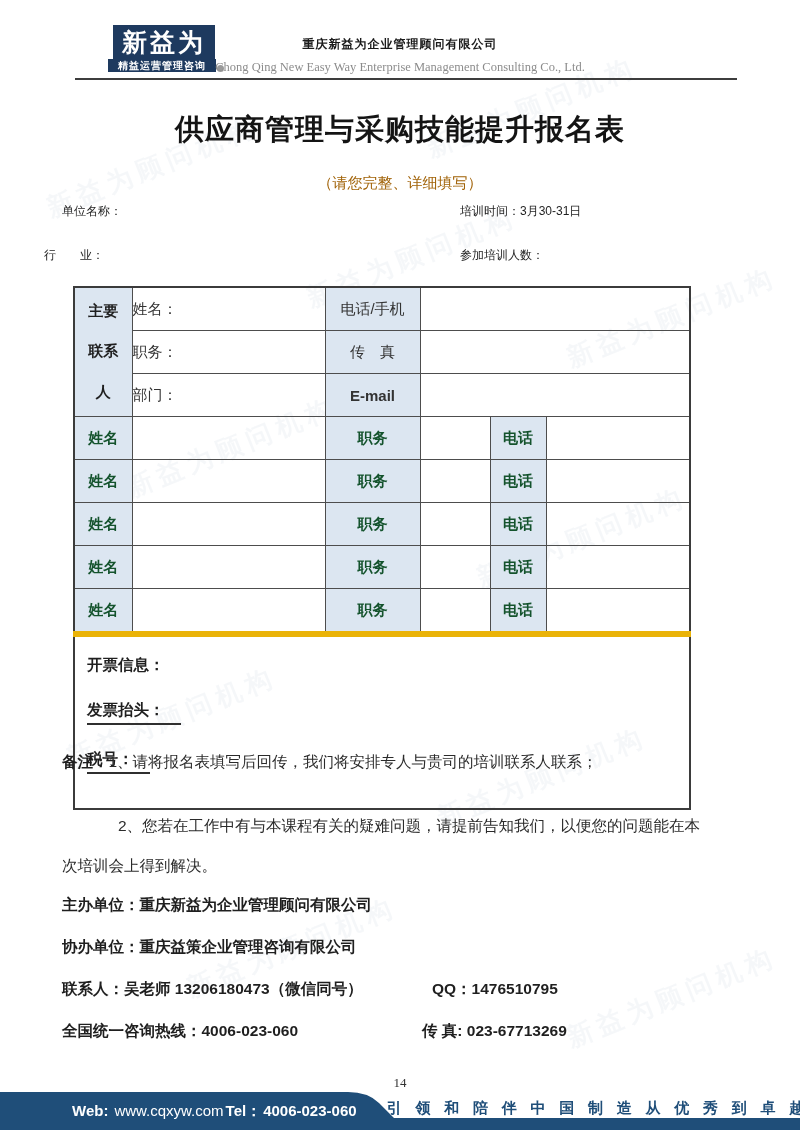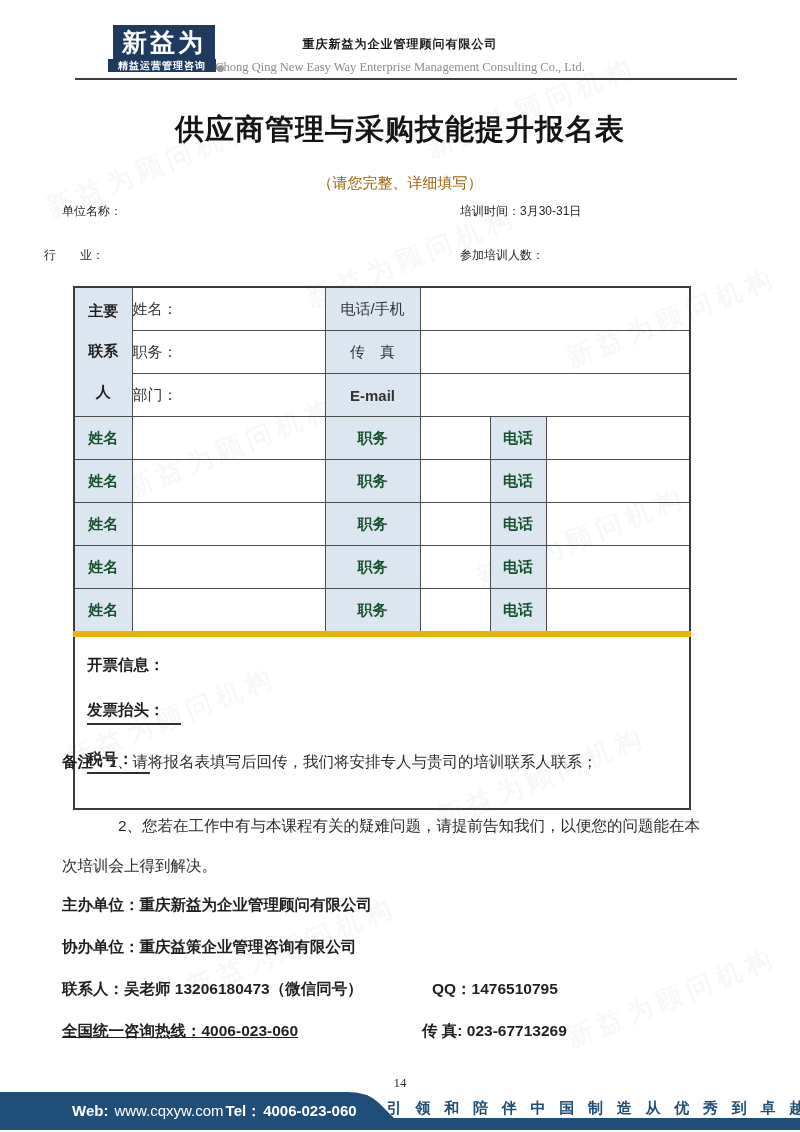--- a/index.html
+++ b/index.html
@@ -59,21 +59,21 @@
   
   .txt{position:absolute;font-size:15.5px;color:#2b2b2b;}
   .bold{font-weight:700;color:#1f1f1f;}
   .n1{left:62px;top:752px;text-align:center;}
   .n2{left:118px;top:816px;}
   .n3{left:62px;top:856px;}
   .o1{left:62px;top:895px;}
   .o2{left:62px;top:937px;}
   .o3{left:62px;top:979px;}
   .o3b{left:432px;top:979px;}
-  .o4{left:62px;top:1021px;text-decoration:underline;}
+  .o4{left:62px;top:1021px;}
   .o4b{left:422px;top:1021px;text-align:right;}
   
   .page-number{position:absolute;left:0;top:1075px;width:100%;text-align:center;font-size:13px;color:#333;font-family:"Liberation Serif","DejaVu Serif",serif;}
   .footer-svg{position:absolute;left:0;top:1088px;}
   .fw-b{font-weight:700;}
   .slogan-text{font-family:"Liberation Serif","DejaVu Serif",serif;font-weight:600;}
 </style>
 </head>
 <body>
 

